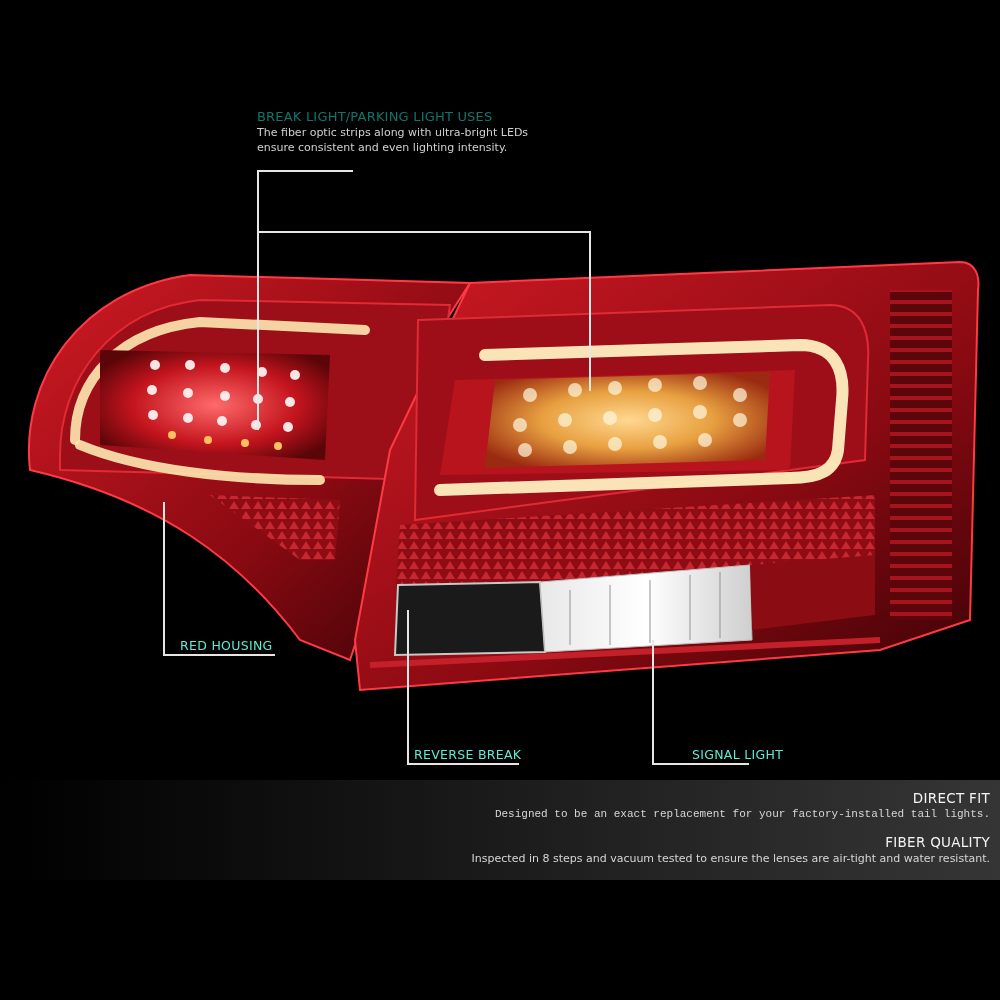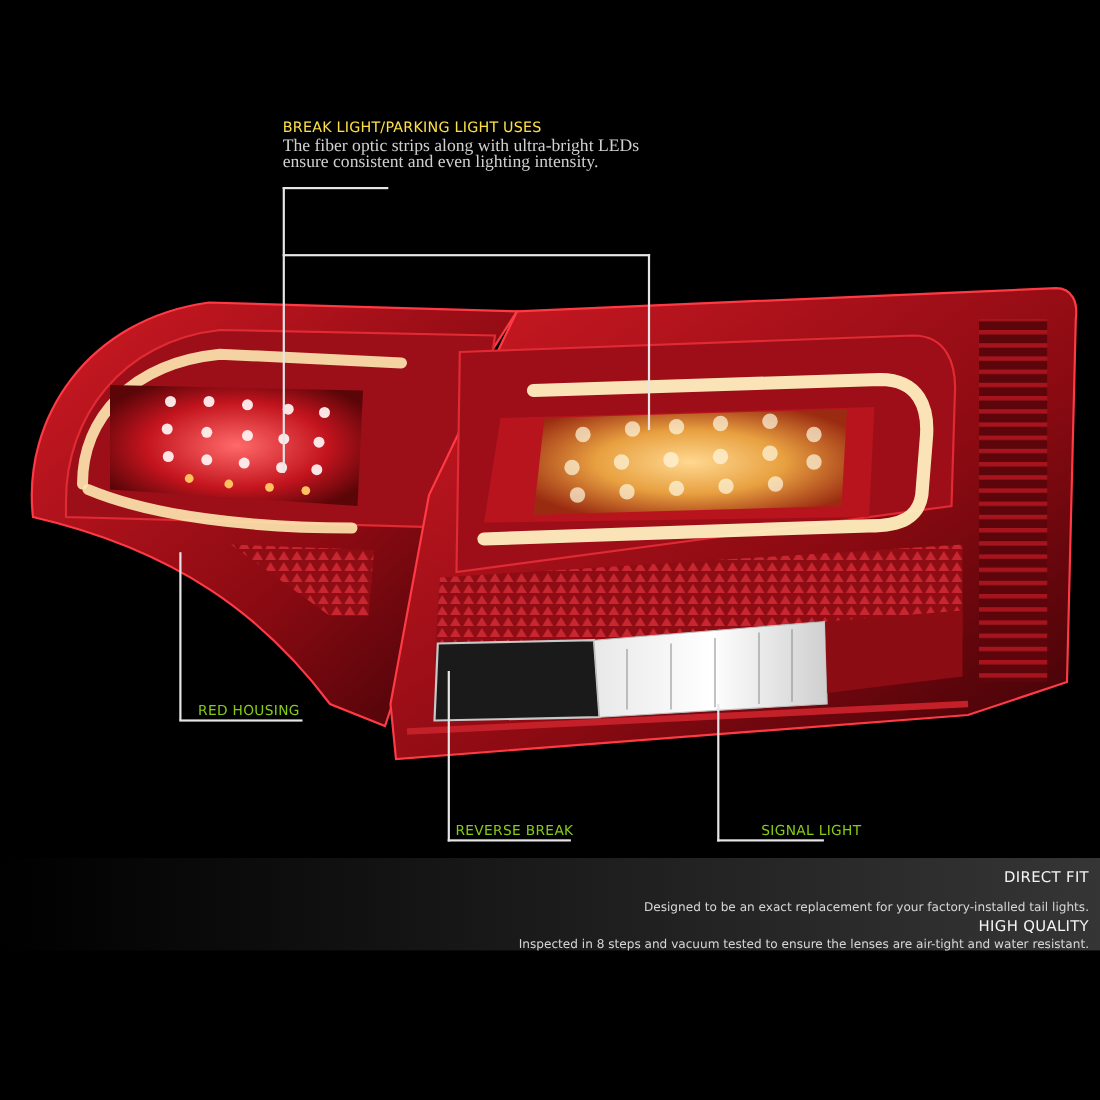--- a/index.html
+++ b/index.html
@@ -1,22 +1,22 @@
 <!DOCTYPE html>
 <html><head>
 <meta charset="utf-8">
 <style>
   html, body { margin:0; padding:0; }
   body { width:1000px; height:1000px; background:#000; position:relative; overflow:hidden; font-family:"DejaVu Sans", sans-serif; color:#fff; }
   .abs { position:absolute; }
-  .headline { font-size:13px; letter-spacing:0.2px; color:#fde047; line-height:17px; }
-  .sub { font-size:16px; color:#d0d0d0; line-height:15px;font-family:Liberation Serif, serif; }
-  .label { font-size:12.5px; color:#84cc16; letter-spacing:0.3px; }
+  .headline { font-size:13px; letter-spacing:0.2px; color:#0f766e; line-height:17px; }
+  .sub { font-size:11px; color:#d0d0d0; line-height:15px; }
+  .label { font-size:12.5px; color:#5eead4; letter-spacing:0.3px; }
   .line { position:absolute; background:#e6e6e6; }
-  .band { position:absolute; left:0; top:780px; width:1000px; height:84px;
+  .band { position:absolute; left:0; top:780px; width:1000px; height:100px;
           background:linear-gradient(90deg,#000 0%, #0d0d0d 25%, #1e1e1e 55%, #2e2e2e 85%, #353535 100%); }
   .band-title { font-size:13.5px; color:#f4f4f4; text-align:right; letter-spacing:0.3px; }
   .band-desc { font-size:11px; color:#d6d6d6; text-align:right; }
   svg { position:absolute; left:0; top:0; }
 </style>
 </head>
 <body>
 
 <svg width="1000" height="1000" viewBox="0 0 1000 1000">
   <defs>
@@ -143,19 +143,19 @@
   <div class="sub">ensure consistent and even lighting intensity.</div>
 </div>
 
 <div class="abs label" style="left:180px;top:638px;">RED HOUSING</div>
 <div class="abs label" style="left:414px;top:747px;">REVERSE BREAK</div>
 <div class="abs label" style="left:692px;top:747px;">SIGNAL LIGHT</div>
 
 <div class="band">
   <div class="abs" style="right:10px;top:10px;width:700px;">
     <div class="band-title">DIRECT FIT</div>
-    <div class="band-desc" style="margin-top:12px;">Designed to be an exact replacement for your factory-installed tail lights.</div>
+    <div class="band-desc" style="margin-top:2px;font-family:Liberation Mono, monospace;">Designed to be an exact replacement for your factory-installed tail lights.</div>
   </div>
   <div class="abs" style="right:10px;top:54px;width:700px;">
-    <div class="band-title">HIGH QUALITY</div>
+    <div class="band-title">FIBER QUALITY</div>
     <div class="band-desc" style="margin-top:2px;">Inspected in 8 steps and vacuum tested to ensure the lenses are air-tight and water resistant.</div>
   </div>
 </div>
 
 </body></html>

